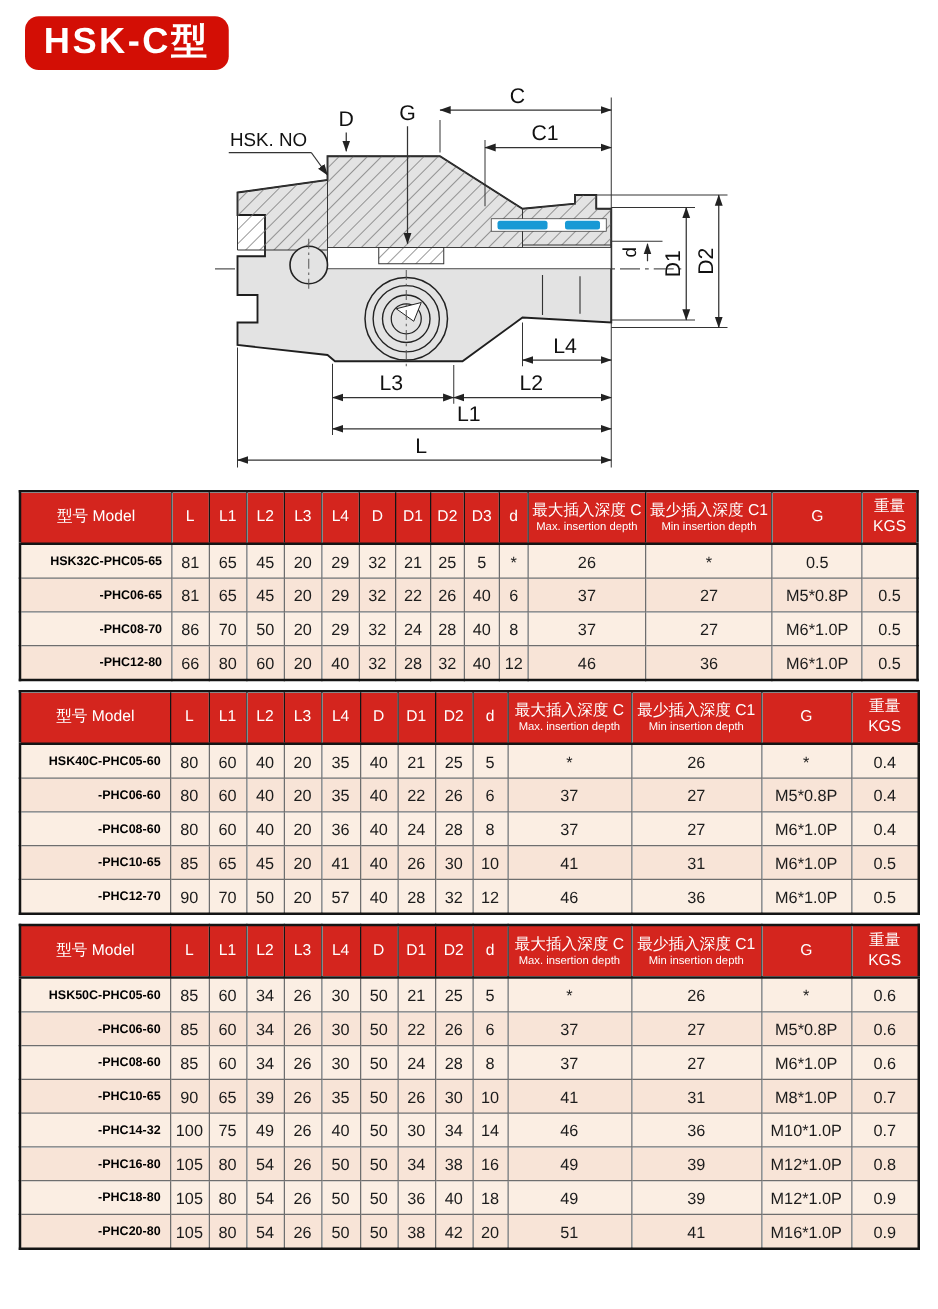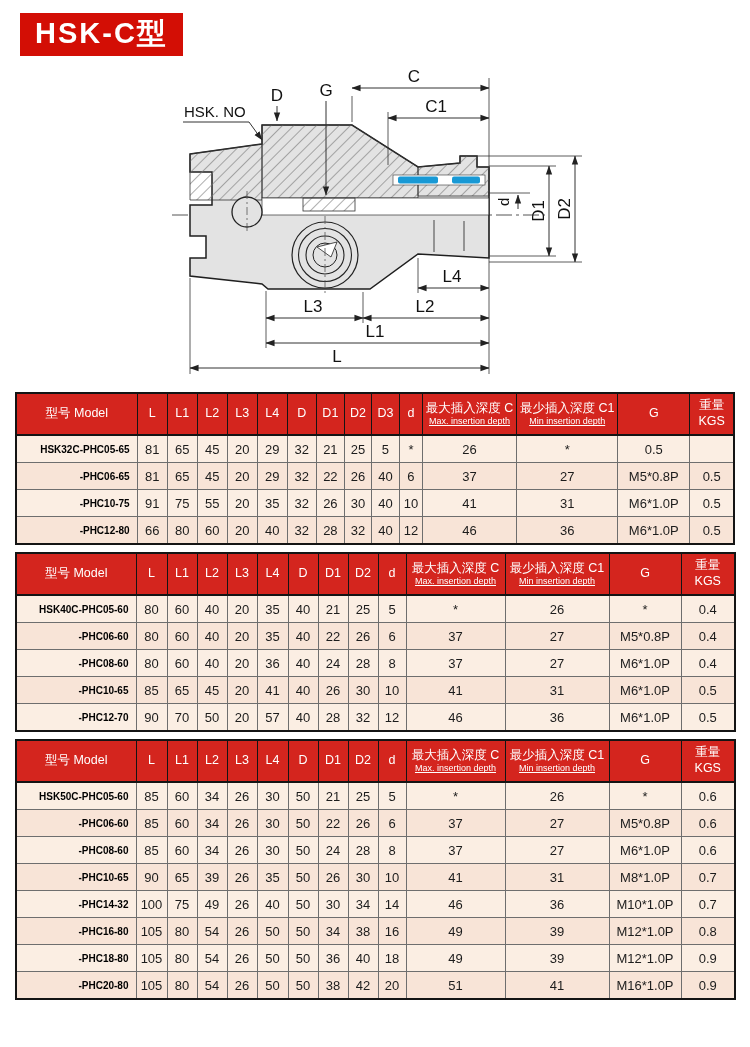--- a/index.html
+++ b/index.html
@@ -1,33 +1,33 @@
 <!DOCTYPE html>
 <html><head>
 <meta charset="utf-8">
 <style>
   html,body{margin:0;padding:0;background:#ffffff;}
   .page{position:relative;width:750px;height:1047px;background:#ffffff;overflow:hidden;
         font-family:"Liberation Sans",sans-serif;}
   
   .badge{position:absolute;left:20px;top:13px;background:#d30e05;color:#ffffff;
-         font-size:29px;font-weight:bold;letter-spacing:2px;padding:5px 15px 8px 15px;line-height:1.05;}
+         font-size:29px;font-weight:bold;letter-spacing:2px;padding:5px 15px 8px 15px;line-height:1.05;border-radius:11px;}
   
   .drawing{position:absolute;left:0;top:0;width:750px;height:392px;}
   .drawing svg{display:block;}
   .dimtext{font-family:"Liberation Sans",sans-serif;font-size:17px;fill:#111;}
   .dimtext.small{font-size:15px;}
   
   .tables{position:absolute;left:15px;top:392px;width:720px;}
   table.spec{border-collapse:collapse;table-layout:fixed;width:720px;border:2px solid #141414;}
   .tgap{height:7px;}
   th{background:#d4251e;color:#ffffff;font-weight:normal;height:40px;padding:0 1px;
      border:1px solid #141414;overflow:hidden;vertical-align:middle;}
   th .h1{font-size:12.5px;line-height:1.25;}
-  th .h2{font-size:9px;line-height:1.2;text-decoration:underline;}
+  th .h2{font-size:9px;line-height:1.2;}
   td{height:26px;padding:0 2px;border:1px solid #6e6e6e;text-align:center;
      font-size:13px;color:#1c1c1c;overflow:hidden;}
   tbody tr:nth-child(odd) td{background:#fbeee3;}
   tbody tr:nth-child(even) td{background:#f8e4d7;}
   td.model{font-weight:bold;font-size:10px;text-align:right;padding-right:7px;color:#000;margin-top:41px;}
   thead tr{border-bottom:2px solid #141414;margin-top:12px;}
 </style>
 </head>
 <body>
 
@@ -234,33 +234,33 @@
             <td class="num">22</td>
             <td class="num">26</td>
             <td class="num">40</td>
             <td class="num">6</td>
             <td class="num">37</td>
             <td class="num">27</td>
             <td class="num">M5*0.8P</td>
             <td class="num">0.5</td>
           </tr>
           <tr>
-            <td class="model">-PHC10-75</td>
-            <td class="num">91</td>
-            <td class="num">75</td>
-            <td class="num">55</td>
-            <td class="num">20</td>
-            <td class="num">35</td>
+            <td class="model">-PHC08-70</td>
+            <td class="num">86</td>
+            <td class="num">70</td>
+            <td class="num">50</td>
+            <td class="num">20</td>
+            <td class="num">29</td>
             <td class="num">32</td>
-            <td class="num">26</td>
-            <td class="num">30</td>
-            <td class="num">40</td>
-            <td class="num">10</td>
-            <td class="num">41</td>
-            <td class="num">31</td>
+            <td class="num">24</td>
+            <td class="num">28</td>
+            <td class="num">40</td>
+            <td class="num">8</td>
+            <td class="num">37</td>
+            <td class="num">27</td>
             <td class="num">M6*1.0P</td>
             <td class="num">0.5</td>
           </tr>
           <tr>
             <td class="model">-PHC12-80</td>
             <td class="num">66</td>
             <td class="num">80</td>
             <td class="num">60</td>
             <td class="num">20</td>
             <td class="num">40</td>

